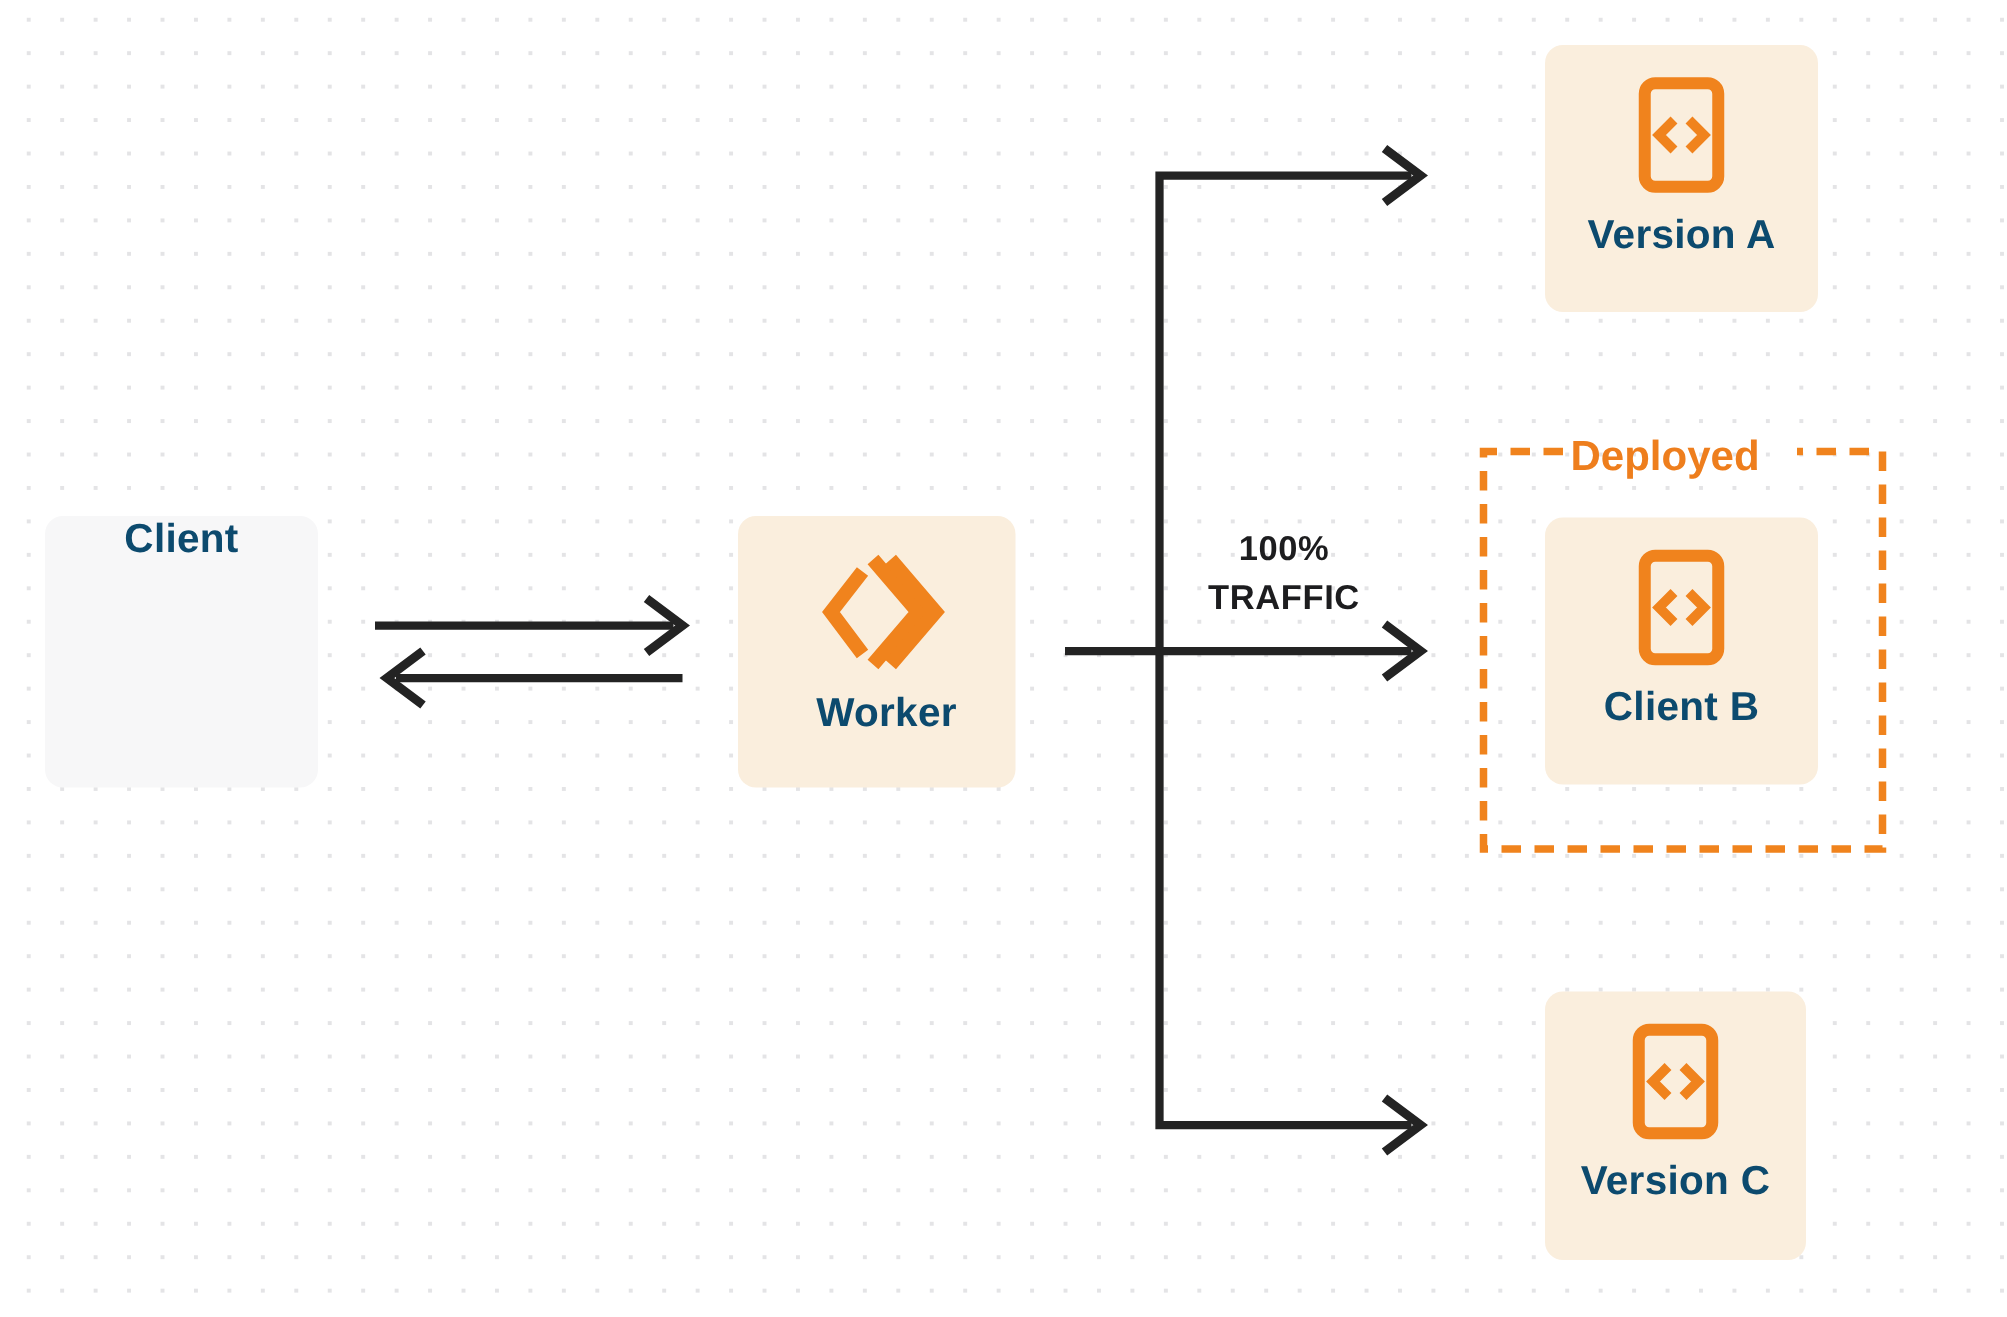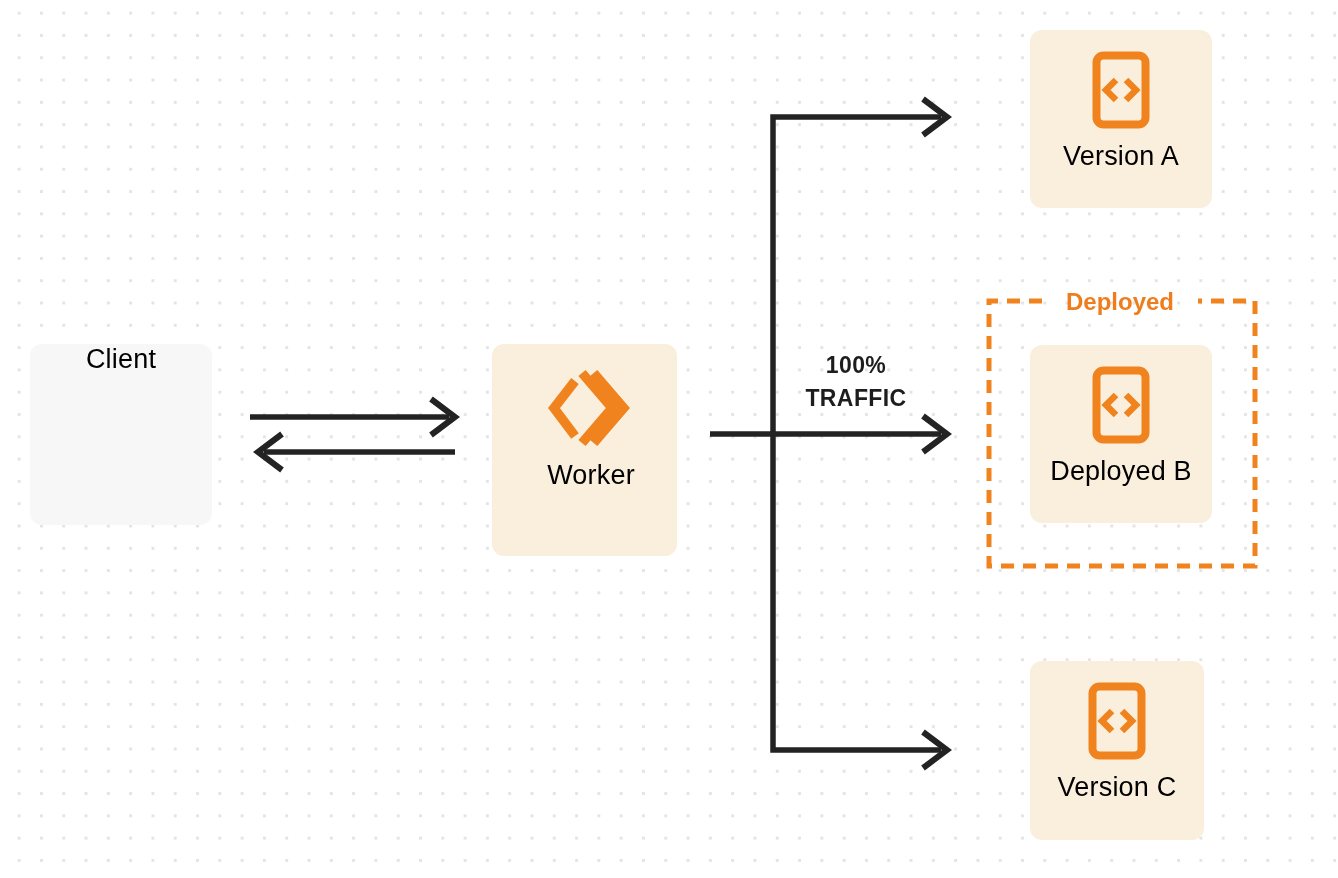--- a/index.html
+++ b/index.html
@@ -28,22 +28,22 @@
     position: absolute;
     display: flex;
     flex-direction: column;
     align-items: center;
     border-radius: 12px;
   }
   .node.gray  { background: #f7f7f8; justify-content: flex-start; }
   .node.cream { background: #faeedd; }
   .node-label {
     font-size: 27px;
-    font-weight: 400;
-    color: #000000;
+    font-weight: 700;
+    color: #0c4a6e;
     letter-spacing: 0.2px;
     white-space: nowrap;
   }
   .cream .icon-wrap { margin-top: 21px; line-height: 0; }
   .cream .node-label { margin-top: 12px; }
   .worker-node .icon-wrap { margin-top: 20px; }
   .worker-node .node-label { margin-top: 8px; }
   .traffic-label {
     position: absolute;
     left: 786px;
@@ -54,22 +54,21 @@
     color: #1d1d1f;
     line-height: 33px;
     font-size: 23px;
     letter-spacing: 0.4px;
   }
   .deployed-label {
     position: absolute;
     left: 1047px;
     top: 288px;
     width: 146px;
-    text-align: center;
-    font-size: 24px;
+    font-size: 28px;
     font-weight: 700;
     color: #ee7e1d;
     white-space: nowrap;
   }
   .icon-wrap { display: inline-block; line-height: 0; }
 </style>
 </head>
 <body>
 
 <div class="canvas">
@@ -97,21 +96,21 @@
       <polyline points="923,416 947,434 923,452" stroke-width="6"></polyline>
     </g>
 
     <path d="M 1042 301 L 989 301 L 989 566 L 1255 566 L 1255 301 L 1198 301" stroke="#f0831d" stroke-width="5" stroke-dasharray="13 9"></path>
   </svg>
 
   <div class="node gray" style="left:30px; top:344px; width:182px; height:181px;">
     <span class="node-label">Client</span>
   </div>
 
-  <div class="node cream worker-node" style="left:492px; top:344px; width:185px; height:212px;padding-left:13px;">
+  <div class="node cream worker-node" style="left:492px; top:344px; width:185px; height:181px;padding-left:13px;">
     <span class="icon-wrap">
       <svg width="98" height="88" viewBox="0 0 98 88" fill="none" stroke="#f0831d" stroke-width="9.5">
         <polyline points="33,17 12,44 33,72"></polyline>
         <polyline points="40,9 70,44 40,79"></polyline>
         <polyline points="51.7,9 81.7,44 51.7,79"></polyline>
       </svg>
     </span>
     <span class="node-label">Worker</span>
   </div>
 
@@ -134,21 +133,21 @@
   </div>
 
   <div class="node cream" style="left:1030px; top:345px; width:182px; height:178px;">
     <span class="icon-wrap">
       <svg width="58" height="78" viewBox="0 0 58 78" fill="none" stroke="#f0831d">
         <rect x="4.5" y="4.5" width="49" height="69" rx="7" stroke-width="8"></rect>
         <polyline points="24,29 14,39 24,49" stroke-width="6.5"></polyline>
         <polyline points="34,29 44,39 34,49" stroke-width="6.5"></polyline>
       </svg>
     </span>
-    <span class="node-label">Deployed B</span>
+    <span class="node-label">Client B</span>
   </div>
 
   <div class="node cream" style="left:1030px; top:661px; width:174px; height:179px;">
     <span class="icon-wrap">
       <svg width="58" height="78" viewBox="0 0 58 78" fill="none" stroke="#f0831d">
         <rect x="4.5" y="4.5" width="49" height="69" rx="7" stroke-width="8"></rect>
         <polyline points="24,29 14,39 24,49" stroke-width="6.5"></polyline>
         <polyline points="34,29 44,39 34,49" stroke-width="6.5"></polyline>
       </svg>
     </span>

